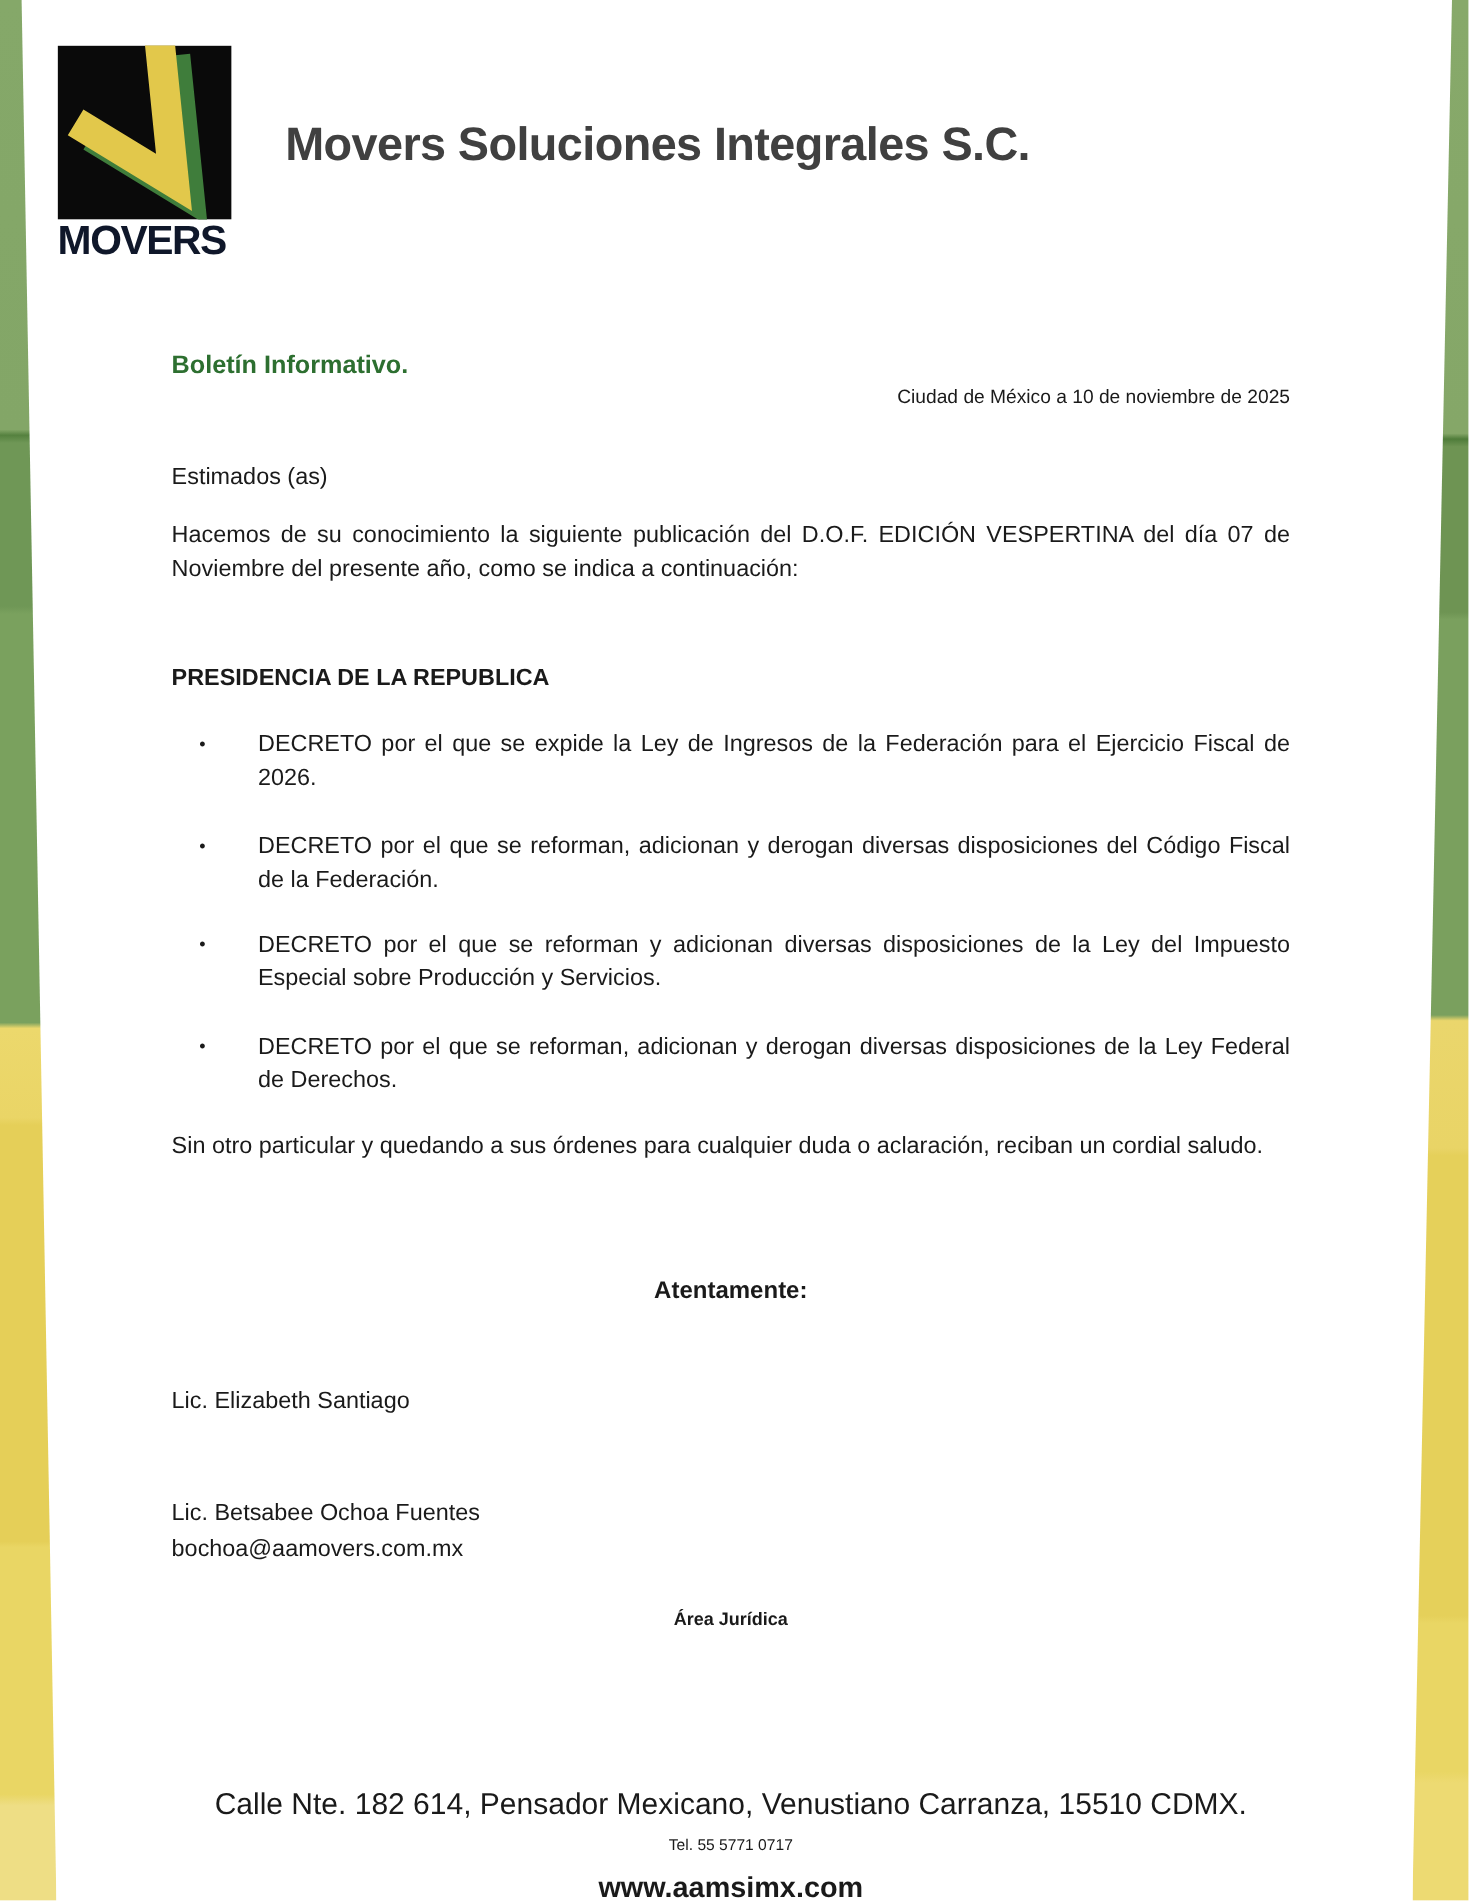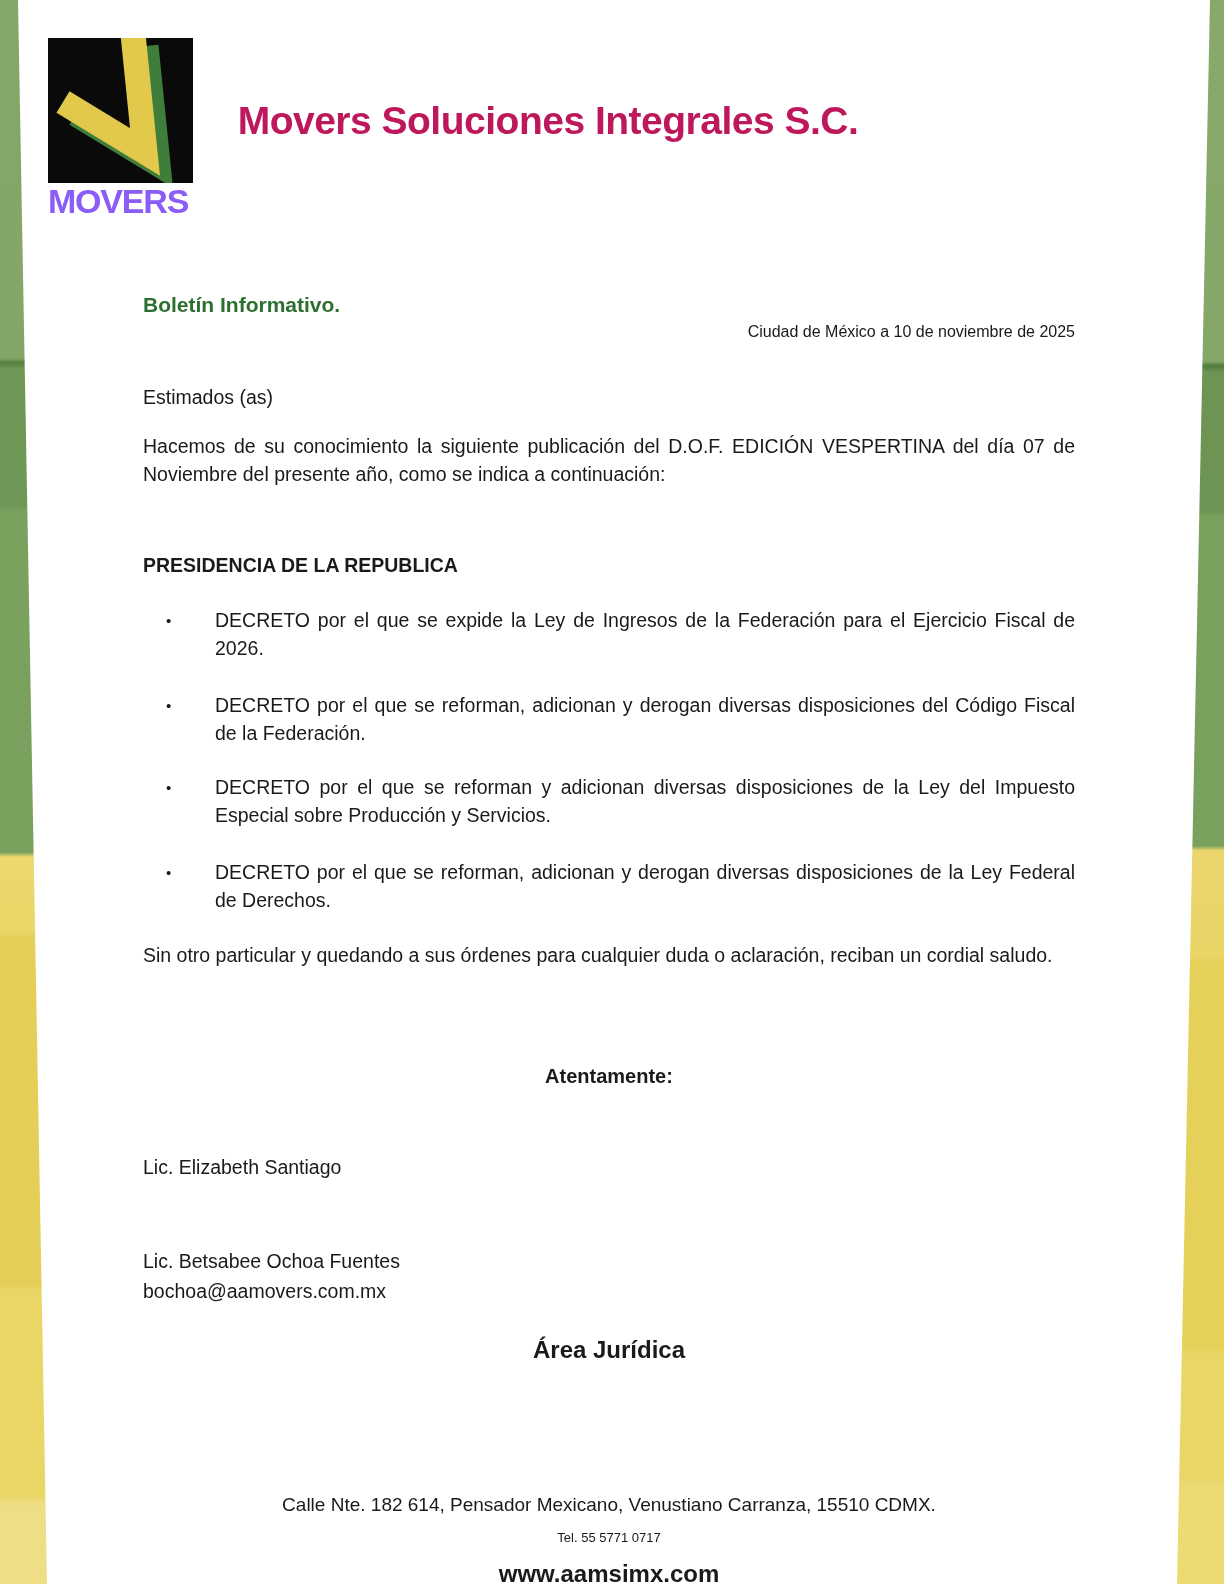--- a/index.html
+++ b/index.html
@@ -38,27 +38,27 @@
       #e9d664 85.4%, #e9d664 93.2%,
       #edda72 93.8%, #edda72 100%);
     clip-path:polygon(calc(100% - 14px) 0, 100% 0, 100% 100%, 0 100%);
   }
   
   .logo{position:absolute;left:48px;top:38px;width:145px;}
   .logo-square{display:block;width:145px;height:145px;}
   .logo-wordmark{
     display:block;width:147px;margin-top:2px;
     font-size:34px;font-weight:bold;letter-spacing:-1.2px;
-    color:#8b5cf6;line-height:32px;white-space:nowrap;
+    color:#0f172a;line-height:32px;white-space:nowrap;
   }
   
   .page-title{
     position:absolute;left:0;top:100px;width:1080px;
     text-align:center;font-size:39px;line-height:42px;
-    font-weight:bold;letter-spacing:-0.5px;color:#be185d;
+    font-weight:bold;letter-spacing:-0.5px;color:#404040;
     padding-left:16px;box-sizing:border-box;
   }
   
   .content{position:absolute;left:143px;top:0;width:932px;height:1584px;margin-top:36px;}
   .blk{position:absolute;left:0;right:0;font-size:19.5px;line-height:27.5px;}
   .justify{text-align:justify;text-justify:inter-word;}
   .center{text-align:center;}
   .right{text-align:right;}
   .section-label{top:256px;font-size:21px;line-height:26px;font-weight:bold;color:#2d6f30;}
   .dateline{top:282px;font-size:16px;text-align:right;}
@@ -68,22 +68,22 @@
   .bullet-row{padding-left:72px;box-sizing:border-box;}
   .bullet-row .marker{
     position:absolute;left:23px;top:0;
     font-size:15px;line-height:27.5px;color:#1a1a1a;
   }
   .b1{top:571px;} .b2{top:656px;} .b3{top:738px;} .b4{top:823px;}
   .closing{top:906px;}
   .signoff{top:1027px;font-weight:bold;font-size:20px;}
   .sig{line-height:30px;}
   .sig1{top:1116px;} .sig2{top:1210px;}
-  .department{top:1300px;font-weight:bold;font-size:24px;}
-  .footer-address{top:1455px;font-size:19px;}
+  .department{top:1300px;font-weight:bold;font-size:15px;}
+  .footer-address{top:1455px;font-size:25px;}
   .footer-phone{top:1488px;font-size:13px;}
   .footer-website{top:1524px;font-size:24px;font-weight:bold;}
 </style>
 </head>
 <body>
 
 <div class="page">
 
   <div class="band band-left"></div>
   <div class="band band-right"></div>

